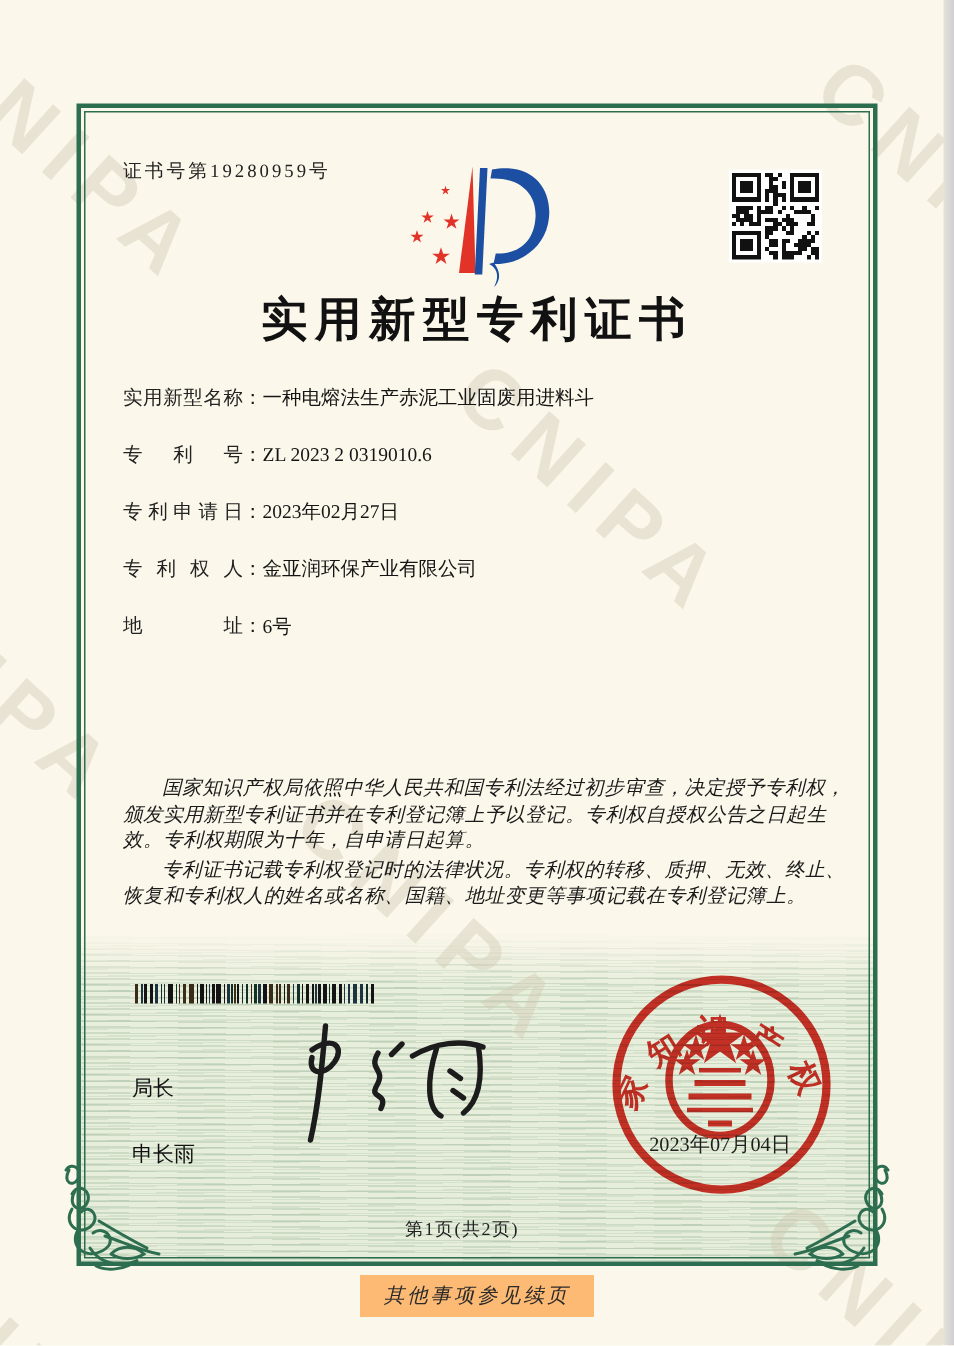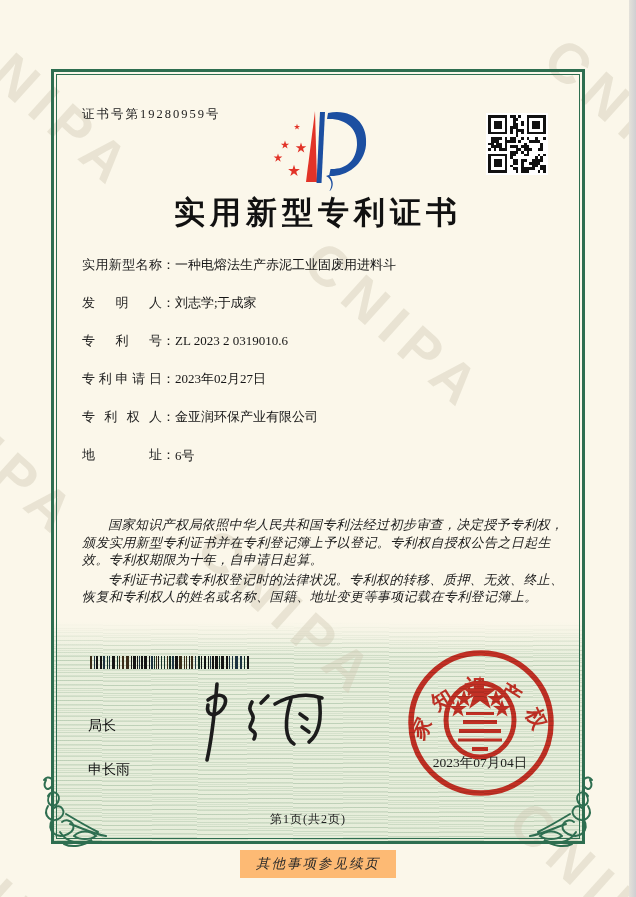--- a/index.html
+++ b/index.html
@@ -268,23 +268,20 @@
       </svg>
     </div>
 
   <div class="title">实用新型专利证书</div>
 
   <div class="fields">
     <div class="frow">
       <span class="flabel">实用新型名称</span><span class="fcolon">：</span><span class="fval">一种电熔法生产赤泥工业固废用进料斗</span>
     </div>
     <div class="frow">
-      <span class="flabel">发明人</span><span class="fcolon">：</span><span class="fval">刘志学;于成家</span>
-    </div>
-    <div class="frow">
       <span class="flabel">专利号</span><span class="fcolon">：</span><span class="fval">ZL 2023 2 0319010.6</span>
     </div>
     <div class="frow">
       <span class="flabel">专利申请日</span><span class="fcolon">：</span><span class="fval">2023年02月27日</span>
     </div>
     <div class="frow">
       <span class="flabel">专利权人</span><span class="fcolon">：</span><span class="fval">金亚润环保产业有限公司</span>
     </div>
     <div class="frow">
       <span class="flabel">地址</span><span class="fcolon">：</span><span class="fval"><span class="vline" style="display:block">6号</span></span>

